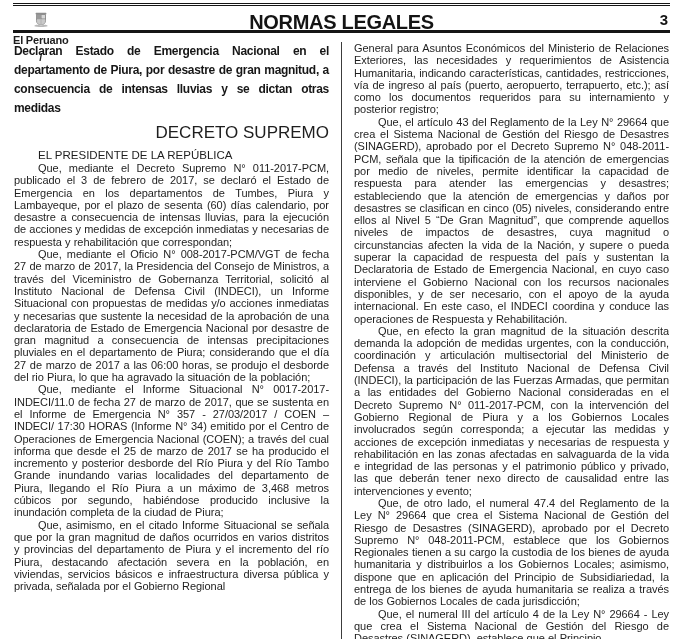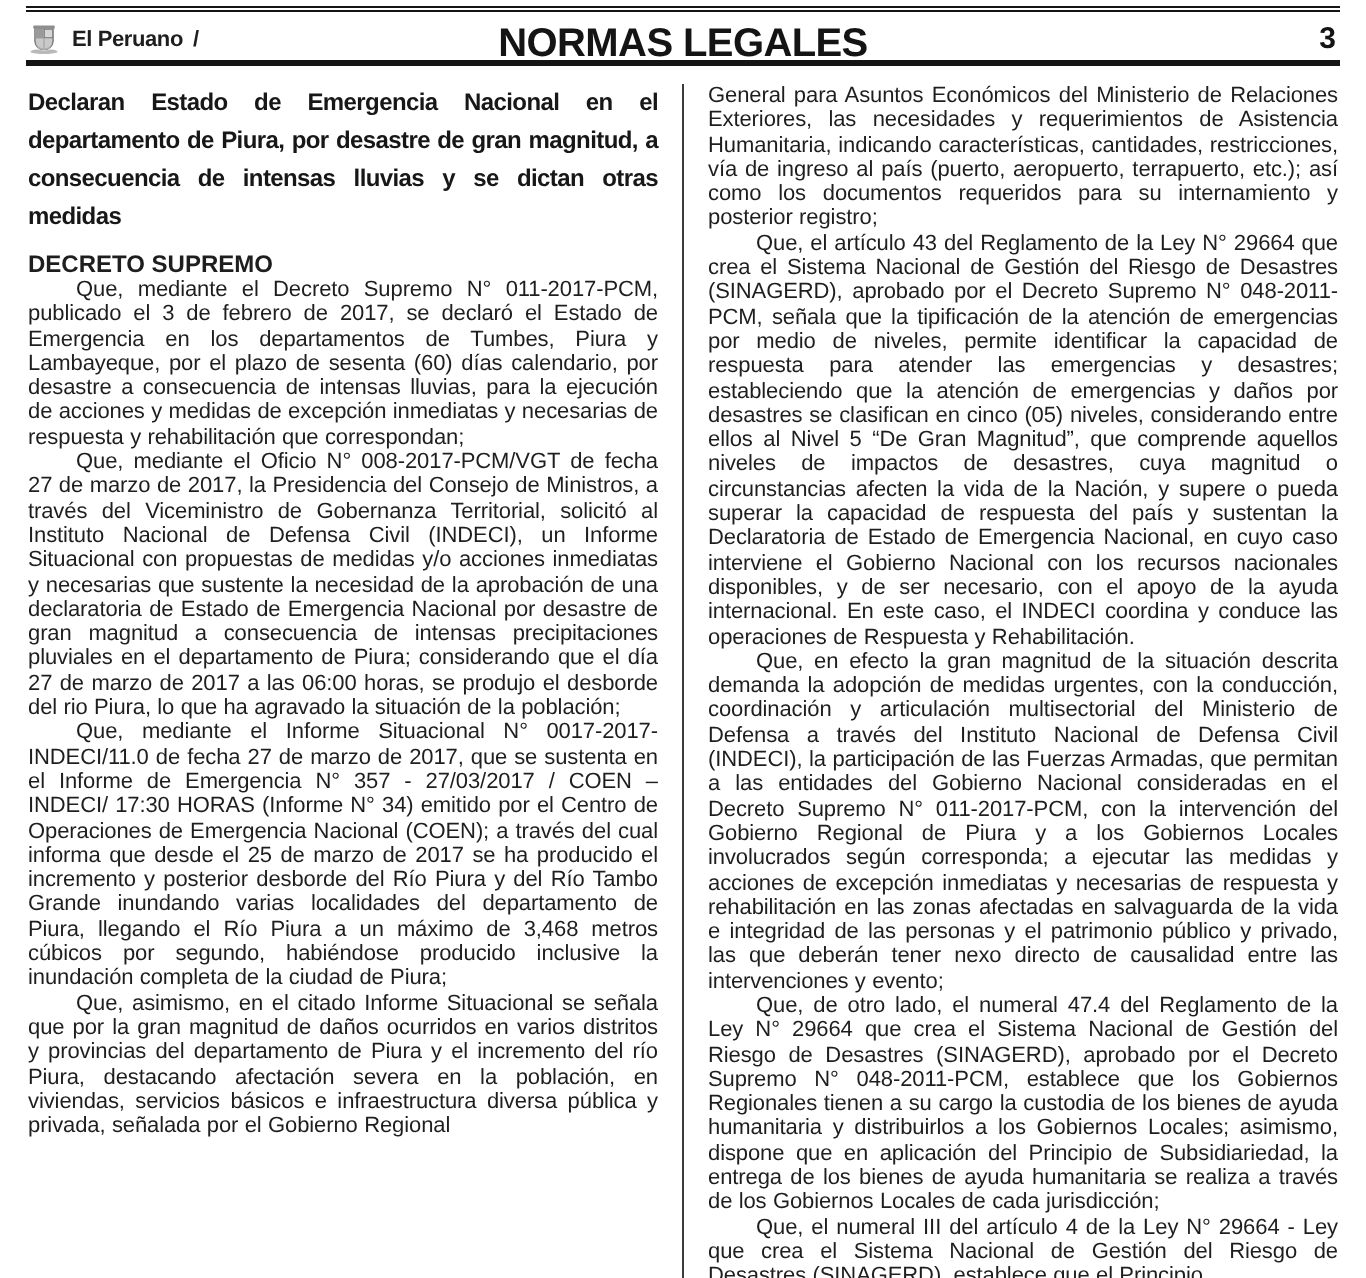--- a/index.html
+++ b/index.html
@@ -20,20 +20,21 @@
     border-top: 1.5px solid #151515;
     border-bottom: 1.5px solid #151515;
   }
   .masthead {
     position: absolute; left: 13px; right: 13px; top: 9px; height: 22px;
   }
   .masthead-left {
     position: absolute; left: 0; top: 2px;
     display: flex; align-items: center; gap: 5px;
     font-size: 11px;
+    flex-direction: column;
   }
   .logo { width: 18px; height: 18px; display: inline-block; }
   .brand { font-weight: bold; letter-spacing: -0.2px; }
   .sep { font-weight: bold; }
   .mast-date { font-size: 10.5px; color: #262626; }
   .section-title {
     position: absolute; left: 0; right: 0; top: 2px;
     text-align: center;
     font-weight: bold; font-size: 20px; letter-spacing: -0.3px;
     color: #141414;
@@ -61,23 +62,23 @@
   .headline {
     font-weight: bold;
     font-size: 12px;
     line-height: 19px;
     text-align: justify;
     letter-spacing: -0.3px;
     color: #171717;
   }
   .decree-heading {
     margin-top: 8px;
-    text-align: left;
-    font-weight: bold;
-    font-size: 12px;
+    text-align: right;
+    font-weight: normal;
+    font-size: 17px;
     line-height: 13px;
   }
   .issuer {
     margin-top: 10px;
     font-size: 11.5px;
     line-height: 13px;
     text-indent: 24px;
   }
   .considerando {
     margin-top: 14px;
@@ -125,20 +126,21 @@
 
   <div class="rule-thick"></div>
 
   <main class="columns">
 
     <section class="col">
       <h1 class="headline">Declaran Estado de Emergencia Nacional en el departamento de Piura, por desastre de gran magnitud, a consecuencia de intensas lluvias y se dictan otras medidas</h1>
       <div class="decree-heading">
         <div>DECRETO SUPREMO</div>
       </div>
+      <p class="issuer">EL PRESIDENTE DE LA REPÚBLICA</p>
       <p class="body-p">Que, mediante el Decreto Supremo N° 011-2017-PCM, publicado el 3 de febrero de 2017, se declaró el Estado de Emergencia en los departamentos de Tumbes, Piura y Lambayeque, por el plazo de sesenta (60) días calendario, por desastre a consecuencia de intensas lluvias, para la ejecución de acciones y medidas de excepción inmediatas y necesarias de respuesta y rehabilitación que correspondan;</p>
       <p class="body-p">Que, mediante el Oficio N° 008-2017-PCM/VGT de fecha 27 de marzo de 2017, la Presidencia del Consejo de Ministros, a través del Viceministro de Gobernanza Territorial, solicitó al Instituto Nacional de Defensa Civil (INDECI), un Informe Situacional con propuestas de medidas y/o acciones inmediatas y necesarias que sustente la necesidad de la aprobación de una declaratoria de Estado de Emergencia Nacional por desastre de gran magnitud a consecuencia de intensas precipitaciones pluviales en el departamento de Piura; considerando que el día 27 de marzo de 2017 a las 06:00 horas, se produjo el desborde del rio Piura, lo que ha agravado la situación de la población;</p>
       <p class="body-p">Que, mediante el Informe Situacional N° 0017-2017-INDECI/11.0 de fecha 27 de marzo de 2017, que se sustenta en el Informe de Emergencia N° 357 - 27/03/2017 / COEN – INDECI/ 17:30 HORAS (Informe N° 34) emitido por el Centro de Operaciones de Emergencia Nacional (COEN); a través del cual informa que desde el 25 de marzo de 2017 se ha producido el incremento y posterior desborde del Río Piura y del Río Tambo Grande inundando varias localidades del departamento de Piura, llegando el Río Piura a un máximo de 3,468 metros cúbicos por segundo, habiéndose producido inclusive la inundación completa de la ciudad de Piura;</p>
       <p class="body-p">Que, asimismo, en el citado Informe Situacional se señala que por la gran magnitud de daños ocurridos en varios distritos y provincias del departamento de Piura y el incremento del río Piura, destacando afectación severa en la población, en viviendas, servicios básicos e infraestructura diversa pública y privada, señalada por el Gobierno Regional</p>
     </section>
 
     <div class="col-divider"></div>
 
     <section class="col">
       <p class="body-p no-indent">General para Asuntos Económicos del Ministerio de Relaciones Exteriores, las necesidades y requerimientos de Asistencia Humanitaria, indicando características, cantidades, restricciones, vía de ingreso al país (puerto, aeropuerto, terrapuerto, etc.); así como los documentos requeridos para su internamiento y posterior registro;</p>

